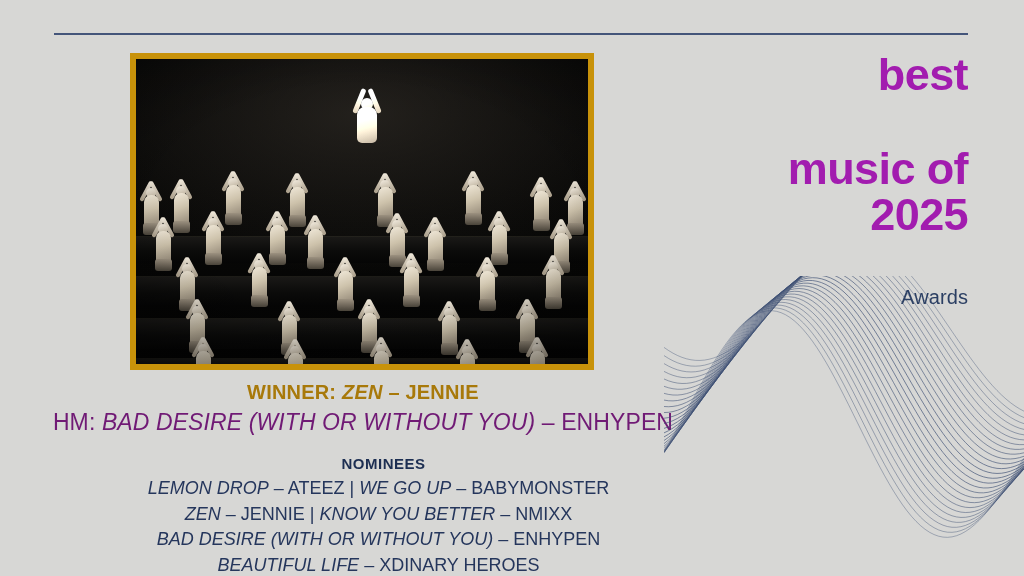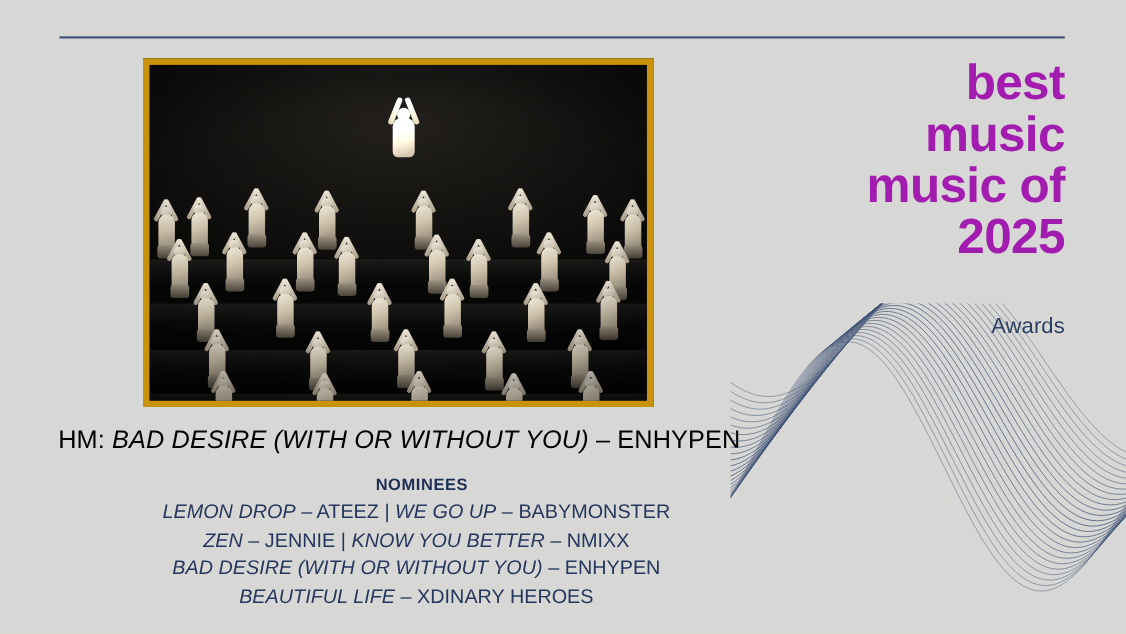--- a/index.html
+++ b/index.html
@@ -194,21 +194,21 @@
   #winner-line {
     margin: 0;
     color: #a8790a;
     font-size: 20px;
     font-weight: 700;
     letter-spacing: 0.2px;
   }
   #winner-line .song { font-style: italic; }
   #hm-line {
     margin: 5px 0 0 0;
-    color: #000000;
+    color: #701a75;
     font-size: 23px;
     font-weight: 400;
     letter-spacing: 0.1px;
   }
   #hm-line .song { font-style: italic; }
 
   #nominees-heading {
     margin: 19px 0 0 0;
     color: #1c2e52;
     font-size: 15px;
@@ -475,31 +475,37 @@
           <span class="body"></span>
         </div>
 
       <div id="photo-vignette"></div>
     </div>
   </div>
 
   <div id="title-block">
     <h1 id="award-title">
       <span>best</span><br>
-      <span>music</span><br>
+      <br>
       <span>music of</span><br>
       <span>2025</span>
     </h1>
     <p id="award-subtitle">
       <br>
       <span>Awards</span>
     </p>
   </div>
 
   <div id="results">
+    <p id="winner-line">
+      <span>WINNER:</span>
+      <span class="song">ZEN</span>
+      <span>–</span>
+      <span>JENNIE</span>
+    </p>
     <p id="hm-line">
       <span>HM:</span>
       <span class="song">BAD DESIRE (WITH OR WITHOUT YOU)</span>
       <span>–</span>
       <span>ENHYPEN</span>
     </p>
 
     <p id="nominees-heading">NOMINEES</p>
     <ul id="nominees-list">
       <li>

